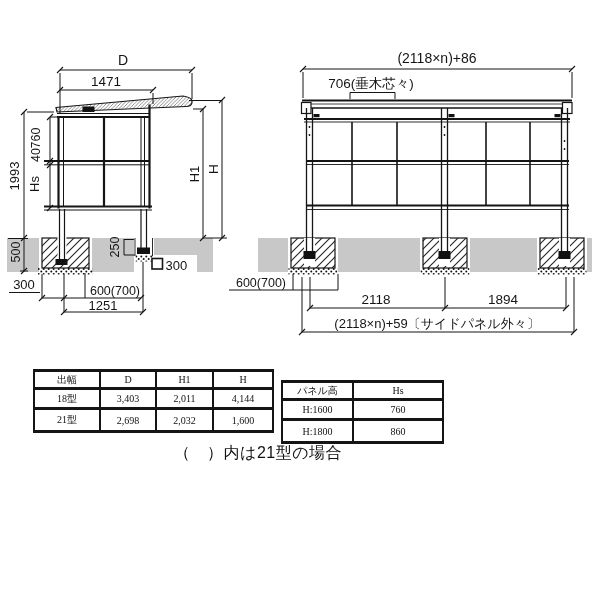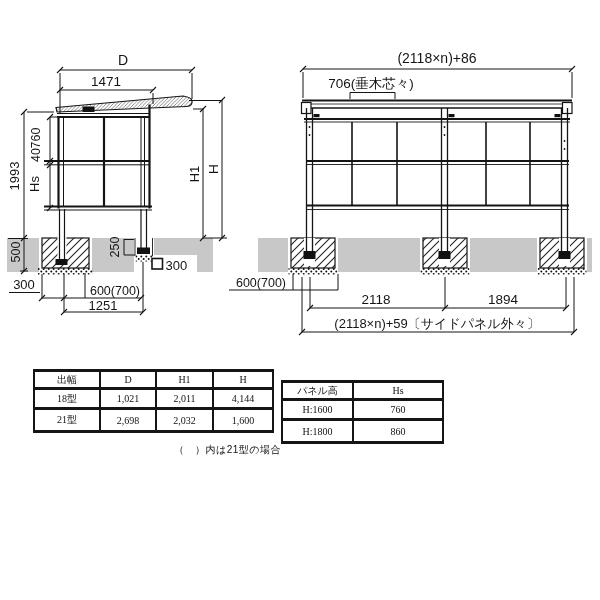--- a/index.html
+++ b/index.html
@@ -6,21 +6,21 @@
   .canvas{position:relative;width:600px;height:600px;background:#fff;overflow:hidden;
           font-family:"Liberation Sans","DejaVu Sans",sans-serif;color:#111;}
   svg{position:absolute;left:0;top:0;}
   svg text{fill:#151515;font-family:"Liberation Sans","DejaVu Sans",sans-serif;}
   .tbl{position:absolute;display:grid;border:2px solid #151515;border-top-width:3px;border-bottom-width:3px;background:#fff;}
   .tbl .c{display:flex;align-items:center;justify-content:center;
           font-size:10px;border-right:2px solid #151515;border-bottom:3px solid #151515;
           white-space:nowrap;font-family:Liberation Serif, serif;}
   .tbl .c.lastcol{border-right:none;}
   .tbl .c.lastrow{border-bottom:none;}
-  .note{position:absolute;left:174px;top:443px;font-size:10px;letter-spacing:0.5px;white-space:nowrap;}
+  .note{position:absolute;left:174px;top:443px;font-size:16px;letter-spacing:0.5px;white-space:nowrap;}
 </style>
 </head>
 <body>
 
 <div class="canvas">
 
 <svg width="600" height="470" viewBox="0 0 600 470">
   <defs>
     <pattern id="hatch" patternUnits="userSpaceOnUse" width="8" height="8">
       <path d="M-2,2 l4,-4 M0,8 l8,-8 M6,10 l4,-4" stroke="#222" stroke-width="1.1" fill="none"></path>
@@ -159,21 +159,21 @@
   </g>
 </svg>
 
 <div class="tbl" style="left:33px;top:369px;grid-template-columns:66px 56px 57px 58px;grid-template-rows:18px 20px 20px;">
   <div class="c">出幅</div>
   <div class="c">D</div>
   <div class="c">H1</div>
   <div class="c lastcol">H</div>
 
   <div class="c">18型</div>
-  <div class="c">1,021</div>
+  <div class="c">3,403</div>
   <div class="c">2,011</div>
   <div class="c lastcol">4,144</div>
 
   <div class="c lastrow">21型</div>
   <div class="c lastrow">2,698</div>
   <div class="c lastrow">2,032</div>
   <div class="c lastcol lastrow">1,600</div>
 </div>
 
 <div class="tbl" style="left:281px;top:380px;grid-template-columns:71px 88px;grid-template-rows:18px 20px 20px;">

